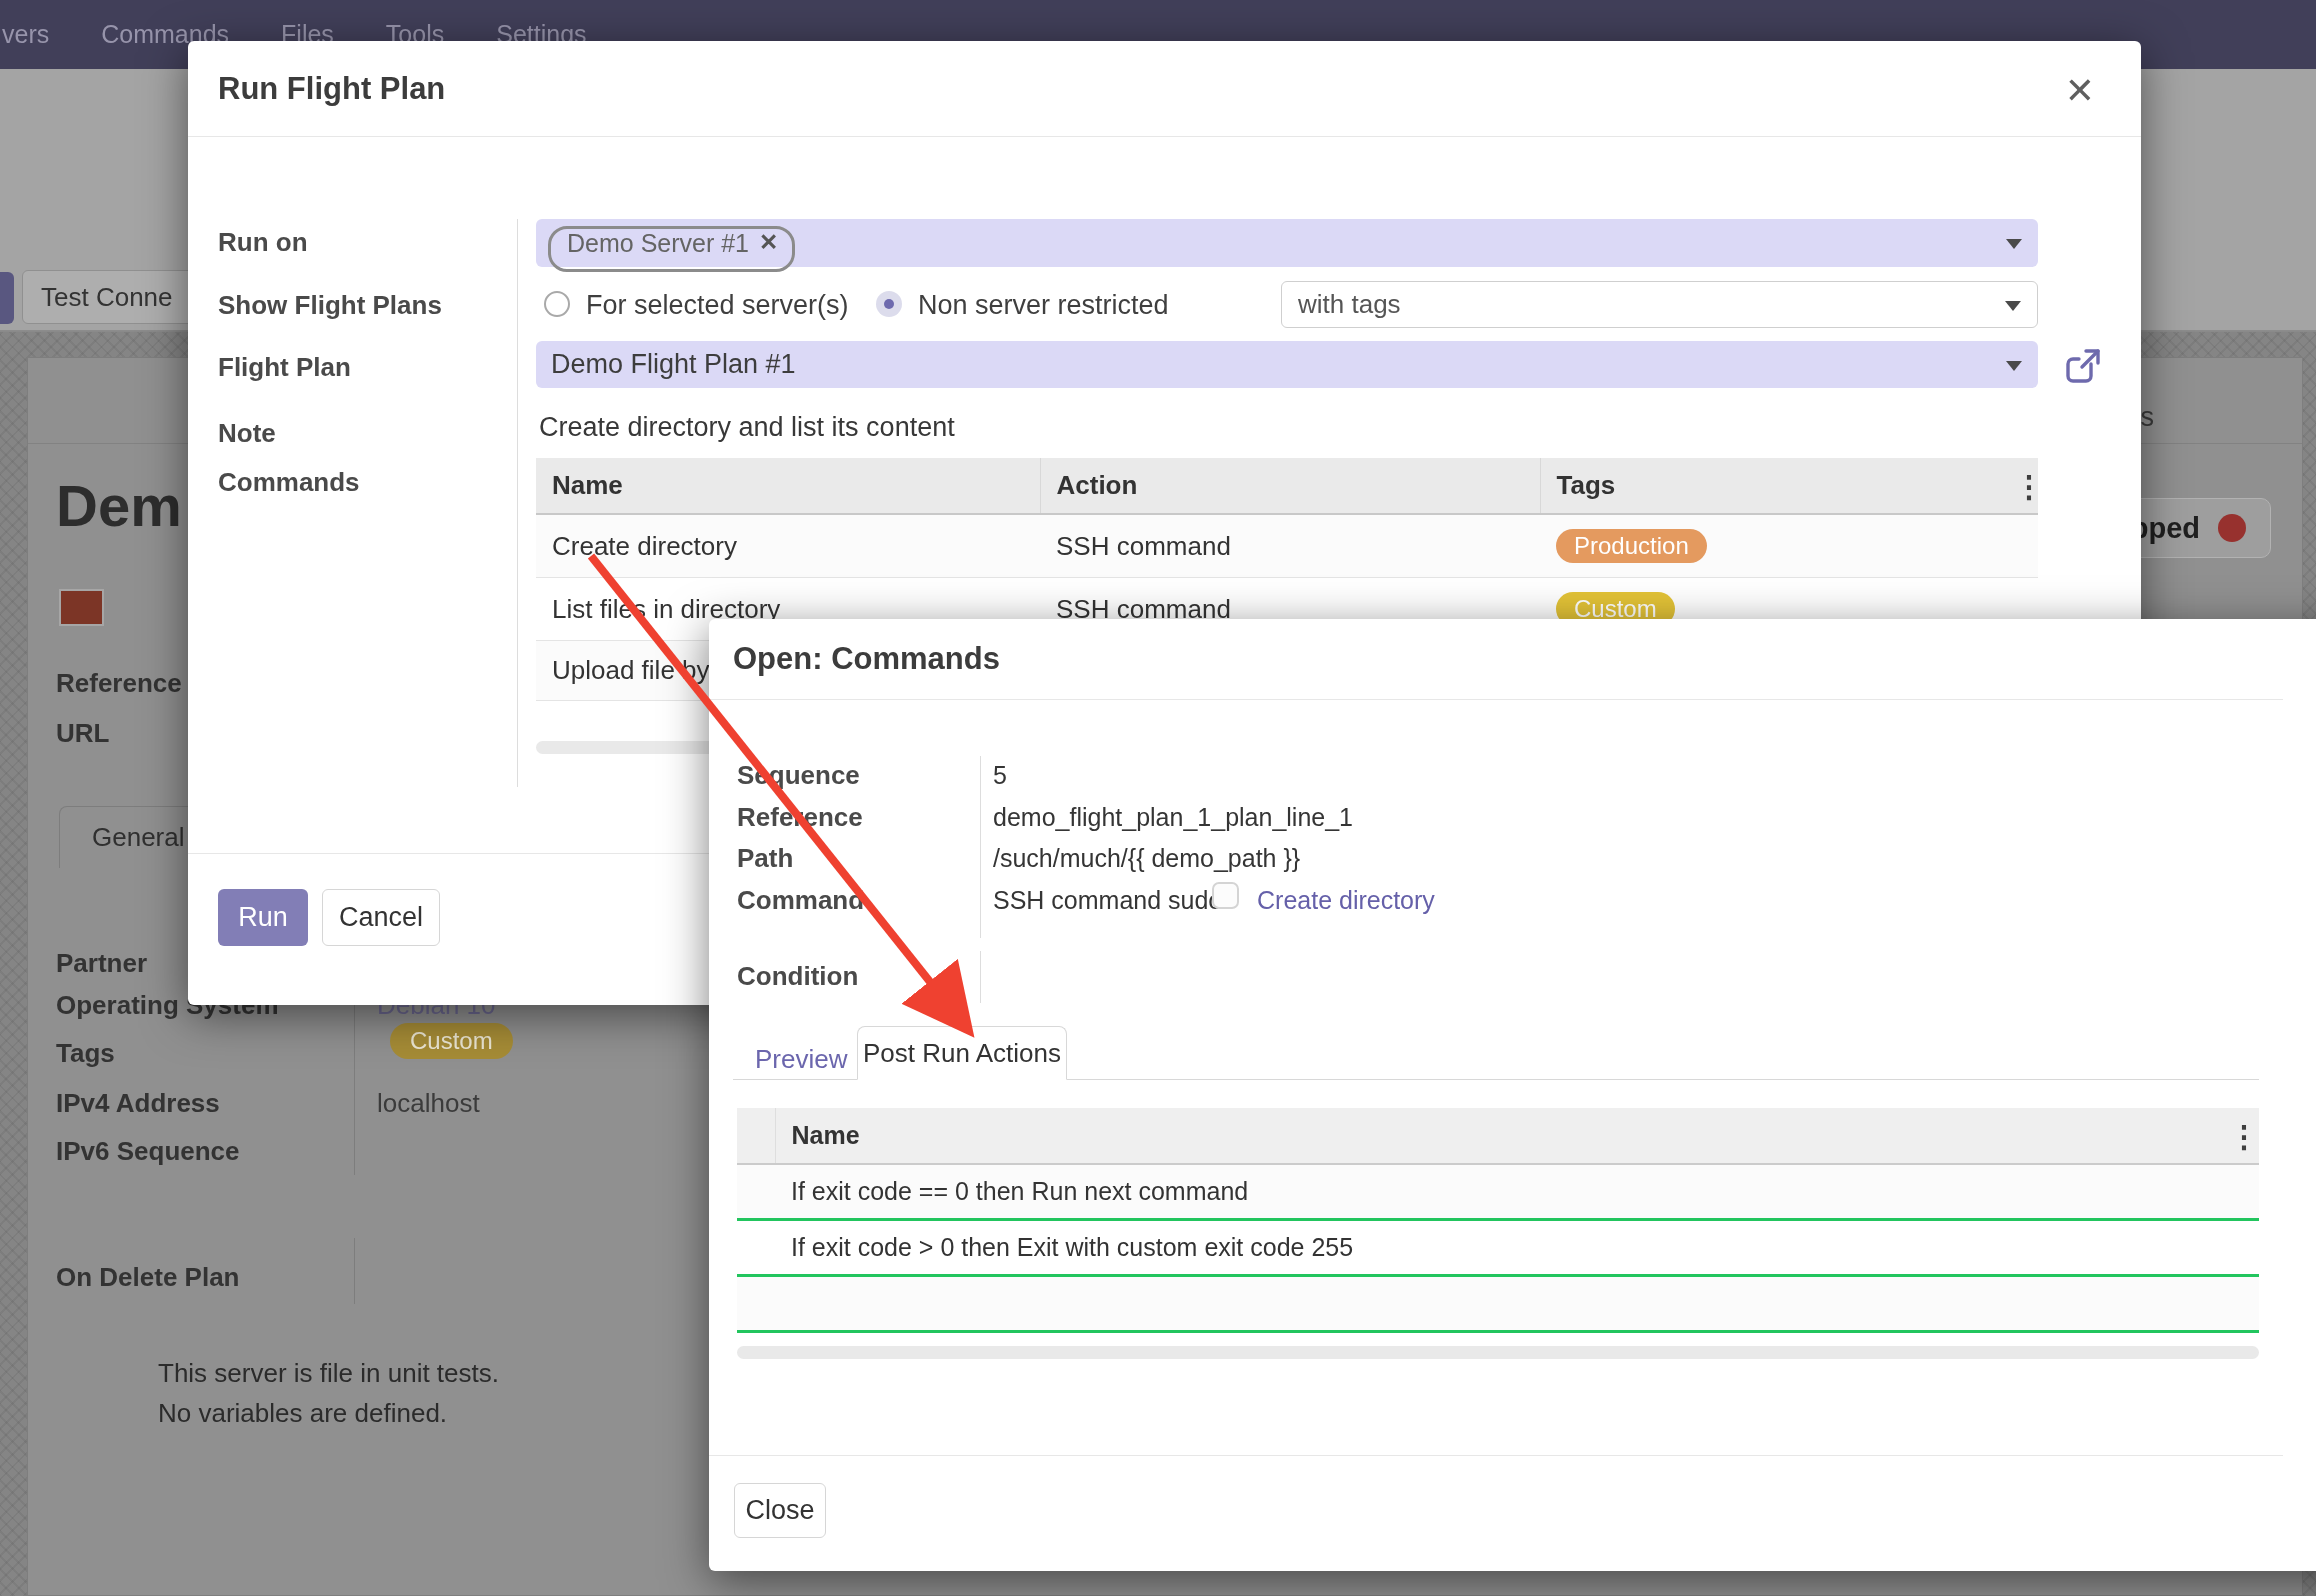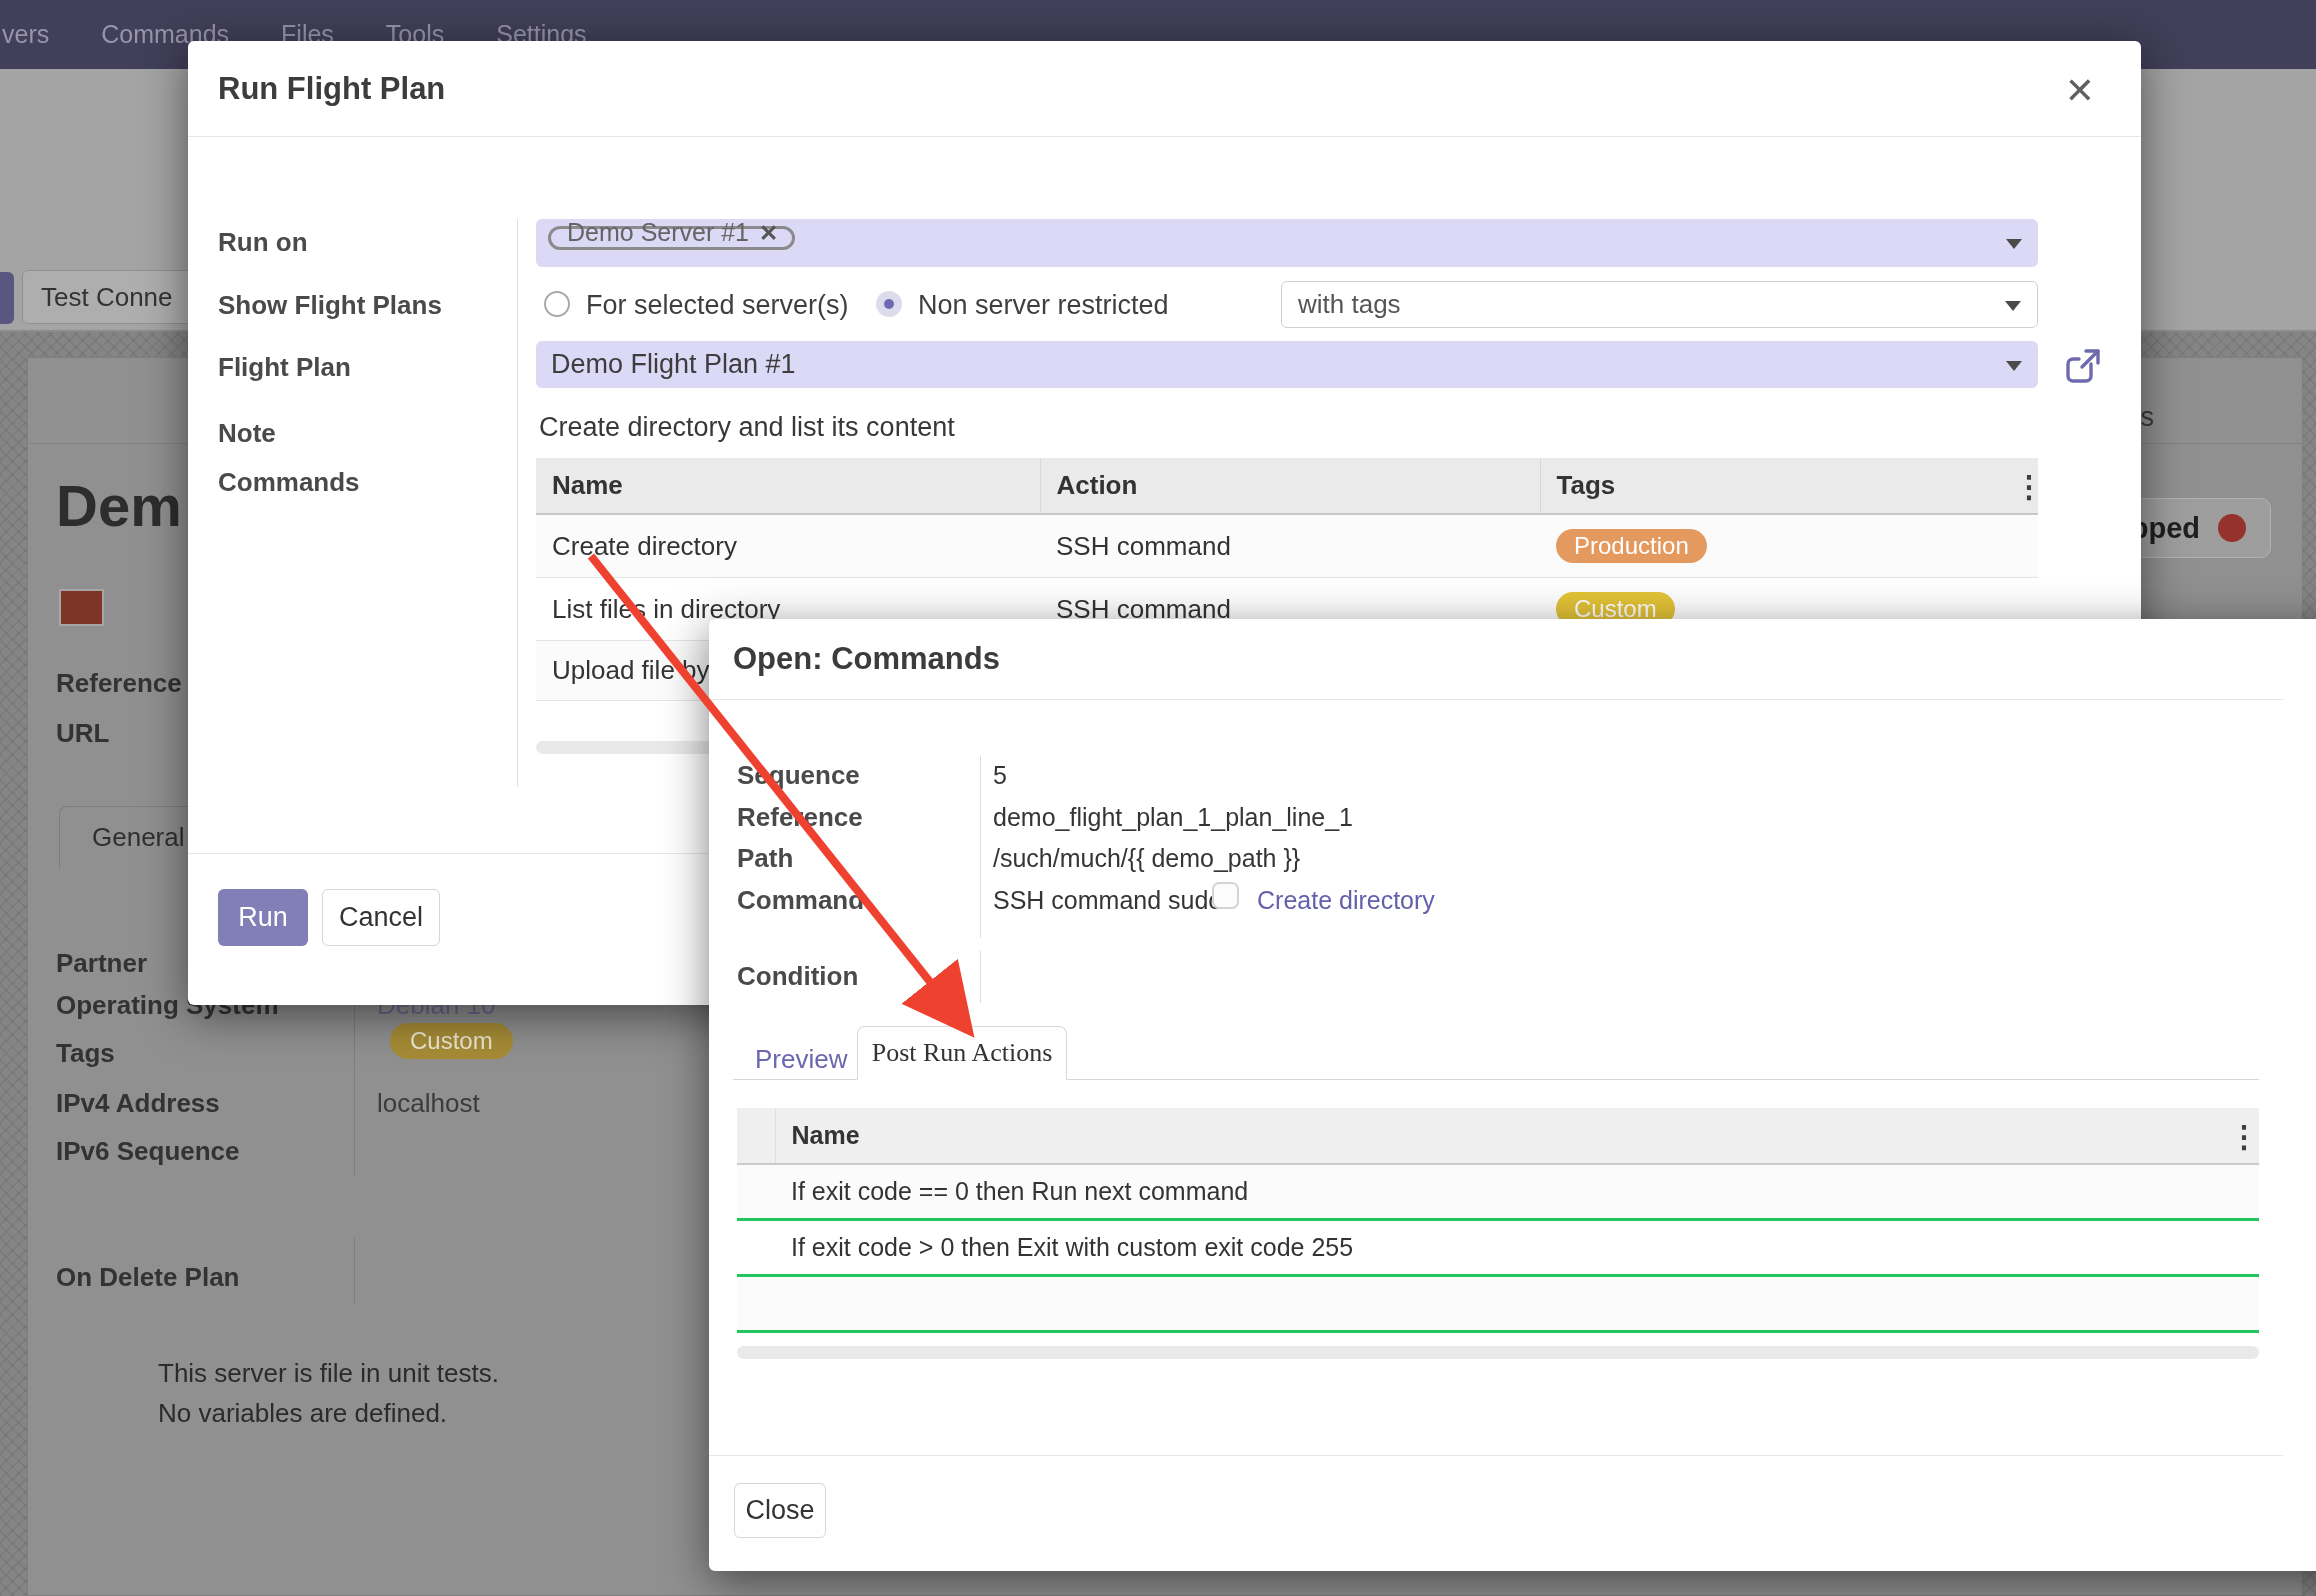--- a/index.html
+++ b/index.html
@@ -40,21 +40,21 @@
   #run-modal { left:188px; top:41px; width:1953px; height:964px; z-index:10; }
   #cmd-modal { left:709px; top:619px; width:1888px; height:952px; z-index:20; }
   .modal-title { position:absolute; font-size:31px; font-weight:bold; color:#3c3c3c; }
   .modal-x { position:absolute; font-size:36px; color:#5f5f5f; cursor:pointer; line-height:1; font-weight:300; }
 
   .flabel { position:absolute; font-size:26px; font-weight:bold; color:#4a4a4a; }
   .vline { position:absolute; width:1px; background:#ddd; }
 
   .field-lav { position:absolute; background:#dbd9f6; border-radius:6px; }
   .caret { position:absolute; right:16px; top:50%; margin-top:-4px; width:0; height:0; border-left:8px solid transparent; border-right:8px solid transparent; border-top:10px solid #4a4a4a; }
-  .tagpill { position:absolute; left:12px; top:7px; height:24px; border:3px solid #8b8b8b; border-radius:19px; display:flex; align-items:flex-end; gap:10px; padding:0 14px 0 16px; color:#646464; font-size:25px; }
+  .tagpill { position:absolute; left:12px; top:7px; height:46px; border:3px solid #8b8b8b; border-radius:19px; display:flex; align-items:flex-start; gap:10px; padding:0 14px 0 16px; color:#646464; font-size:25px; }
   .tagpill .x { font-weight:bold; color:#555; font-size:23px; }
   .field-white { position:absolute; background:#fff; border:1px solid #cfcfcf; border-radius:6px; color:#555; font-size:26px; display:flex; align-items:center; padding-left:16px; }
   .radio { position:absolute; width:26px; height:26px; border-radius:50%; }
   .radio.off { border:2px solid #a9a9a9; background:#fff; }
   .radio.on { background:#dcdcec; }
   .radio.on::after { content:""; position:absolute; left:8px; top:8px; width:10px; height:10px; border-radius:50%; background:#6e6aae; }
   .radiolabel { position:absolute; font-size:27px; color:#3f3f3f; }
 
   .notetext { position:absolute; font-size:27px; color:#383838; }
 
@@ -232,21 +232,21 @@
     <div class="fval" style="left:284px; top:184px;">demo_flight_plan_1_plan_line_1</div>
     <div class="flabel" style="left:28px; top:224px;">Path</div>
     <div class="fval" style="left:284px; top:225px;">/such/much/{{ demo_path }}</div>
     <div class="flabel" style="left:28px; top:266px;">Command</div>
     <div class="fval" style="left:284px; top:267px;">SSH command sudo</div>
     <div class="checkbox" style="left:503px; top:263px;"></div>
     <div class="fval linktext" style="left:548px; top:267px;">Create directory</div>
     <div class="flabel" style="left:28px; top:342px;">Condition</div>
 
     <div class="tab-inactive" style="left:46px; top:425px;">Preview</div>
-    <div class="tab-active" style="left:148px; top:407px; width:210px; height:54px;font-family:Liberation Serif, serif;">Post Run Actions</div>
+    <div class="tab-active" style="left:148px; top:407px; width:210px; height:54px;">Post Run Actions</div>
     <div class="tabrow-line" style="left:24px; top:460px; width:124px;"></div>
     <div class="tabrow-line" style="left:358px; top:460px; width:1192px;"></div>
 
     <table class="plist" style="left:28px; top:489px; width:1522px;">
       <colgroup>
           <col style="width:38px">
           <col>
         </colgroup>
       <thead>
         <tr>

